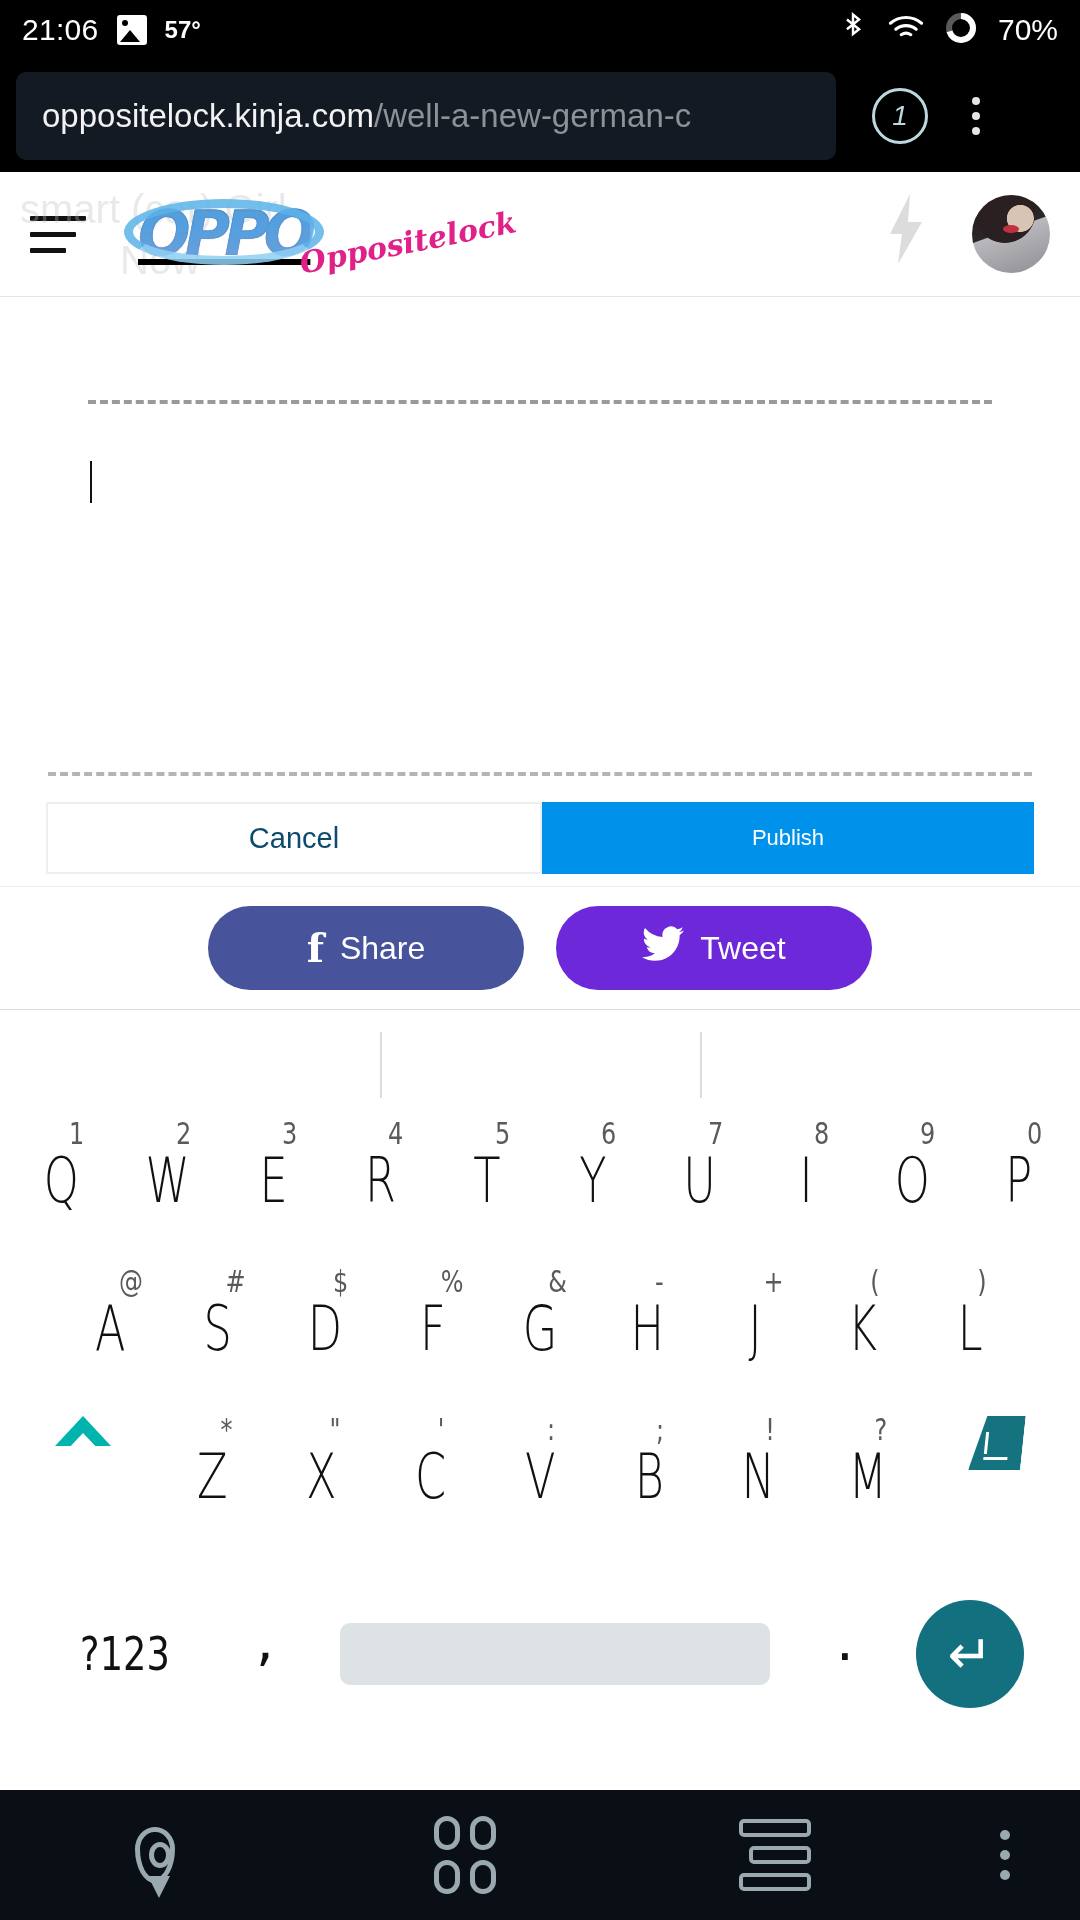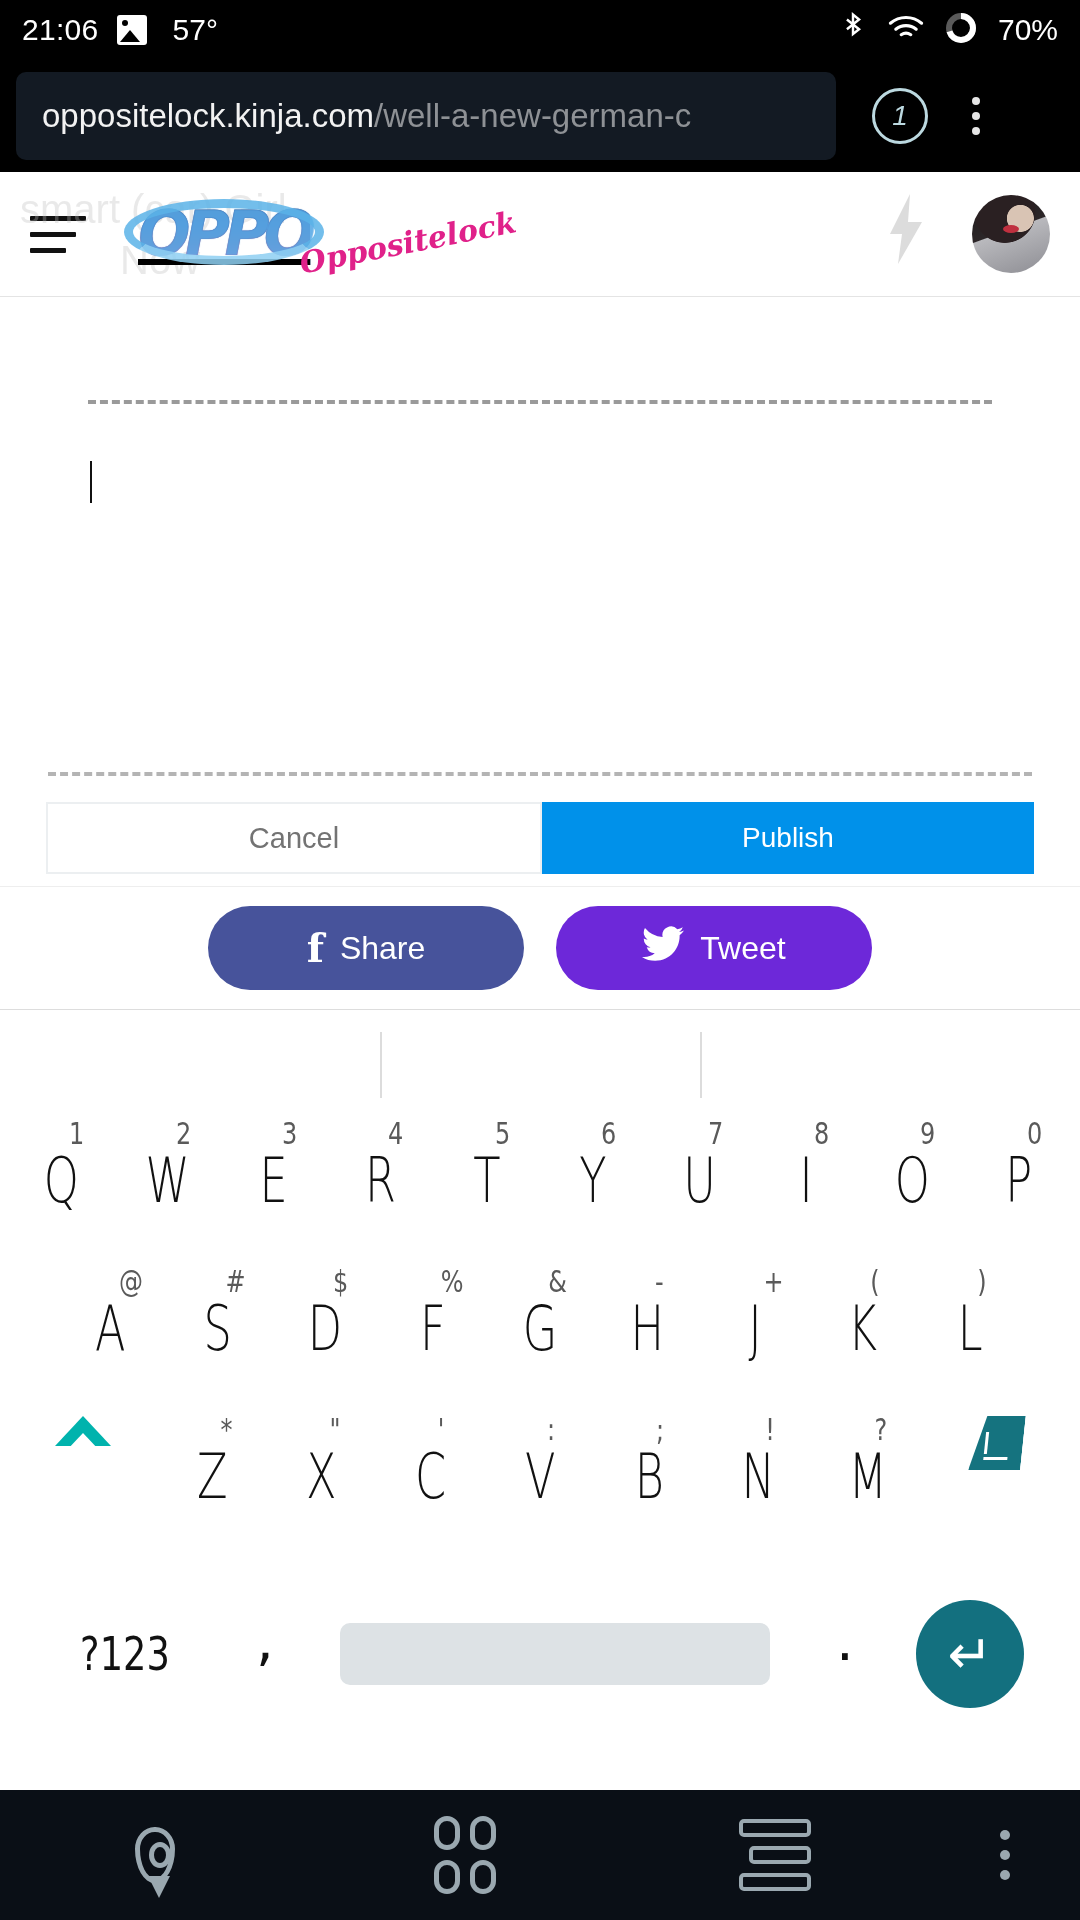--- a/index.html
+++ b/index.html
@@ -12,21 +12,21 @@
   }
 
   
   .statusbar{
     position:absolute; top:0; left:0; width:1080px; height:60px;
     background:#000; color:#fff;
     display:flex; align-items:center; padding:17px 22px;
   }
   .sb-left{display:flex;align-items:center;gap:18px;}
   .sb-clock{font-size:30px;letter-spacing:.3px;}
-  .sb-temp{font-size:30px;font-weight:normal;margin-left:8px;}
+  .sb-temp{font-size:24px;font-weight:bold;}
   .sb-img-icon{width:30px;height:30px;background:#fff;border-radius:3px;position:relative;overflow:hidden;}
   .sb-img-icon::before{content:"";position:absolute;left:5px;top:5px;width:6px;height:6px;border-radius:50%;background:#000;}
   .sb-img-icon::after{content:"";position:absolute;left:3px;bottom:3px;width:0;height:0;
     border-left:10px solid transparent;border-right:10px solid transparent;border-bottom:12px solid #000;}
   .sb-right{margin-left:auto;display:flex;align-items:center;gap:20px;}
   .sb-batt-pct{font-size:30px;}
 
   
   .urlbar-wrap{
     position:absolute; top:60px; left:0; width:1080px; height:112px;
@@ -112,25 +112,25 @@
     position:absolute;left:48px;top:475px;width:984px;height:0;
     border-top:4px dashed #b4b4b4;
   }
 
   
   .action-row{
     position:absolute; top:802px; left:0; width:1080px; height:72px;
     display:flex; padding:0 46px;
   }
   .btn-cancel{
-    flex:1; background:#fff; border:2px solid #eceff1; color:#737373;
+    flex:1; background:#fff; border:2px solid #eceff1; color:#0c4a6e;
     font-size:29px; display:flex; align-items:center; justify-content:center;
   }
   .btn-publish{
-    flex:1; background:#0091ea; color:#fff; font-size:28px;
+    flex:1; background:#0091ea; color:#fff; font-size:22px;
     display:flex; align-items:center; justify-content:center;
   }
 
   
   .social-row{
     position:absolute; top:886px; left:0; width:1080px; height:124px;
     background:#fff; border-top:1px solid #eee; border-bottom:1px solid #ddd;
     display:flex; align-items:center; justify-content:center; gap:32px;
   }
   .btn-social{

